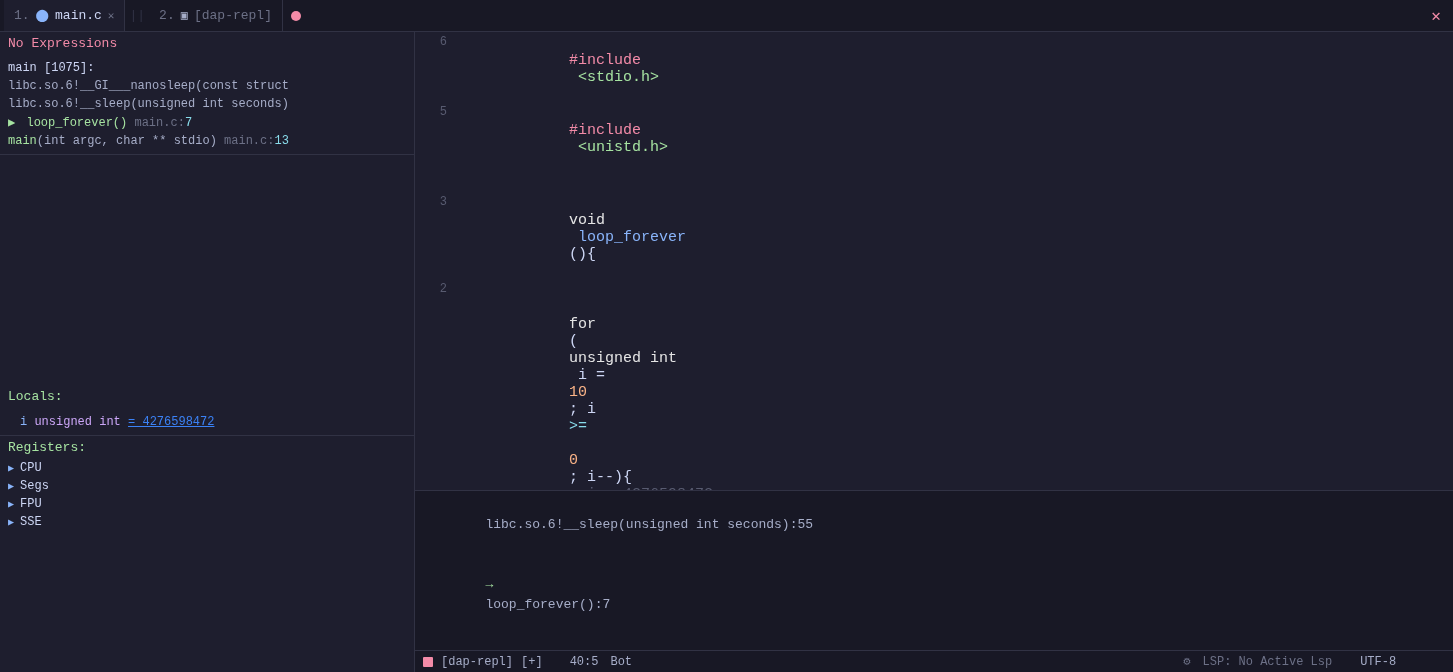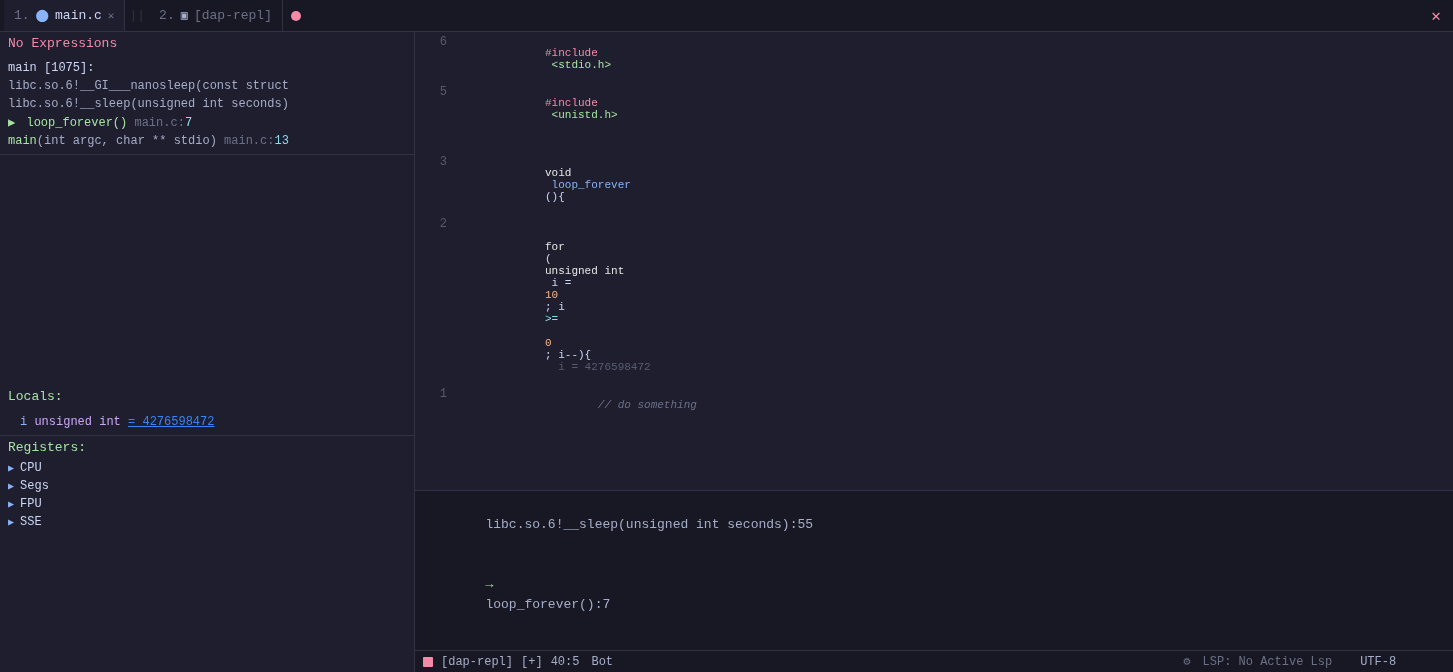--- a/index.html
+++ b/index.html
@@ -193,21 +193,21 @@
     .line-marker {
       width: 20px;
       min-width: 20px;
       text-align: center;
       color: #f9e2af;
       font-size: 12px;
     }
     .line-content {
       flex: 1;
       padding-left: 4px;
-      font-size: 11px;
+      font-size: 15px;
     }
 
     
     .kw { color: #e5e5e5; }
     .fn { color: #89b4fa; }
     .num { color: #fab387; }
     .str { color: #a6e3a1; }
     .comment { color: #6c7086; font-style: italic; }
     .op { color: #89dceb; }
     .var { color: #cdd6f4; }
@@ -435,21 +435,21 @@
       <div class="repl-line">
         
       </div>
 
     </div>
 
     <div class="status-bar">
       <span class="status-indicator"></span>
       <span class="status-repl">[dap-repl]</span>
       <span class="status-repl">[+]</span>
-      <span style="margin-left:0;" class="status-pos">40:5</span>
+      <span style="margin-left:19px;" class="status-pos">40:5</span>
       <span style="margin-left:4px;" class="status-bot">Bot</span>
       <div class="status-right">
         <span class="status-gear">⚙</span>
         <span>LSP: No Active Lsp</span>
         <span class="status-enc">UTF-8</span>
         <span class="status-fmt">UNIX</span>
       </div>
     </div>
 
   </div>

